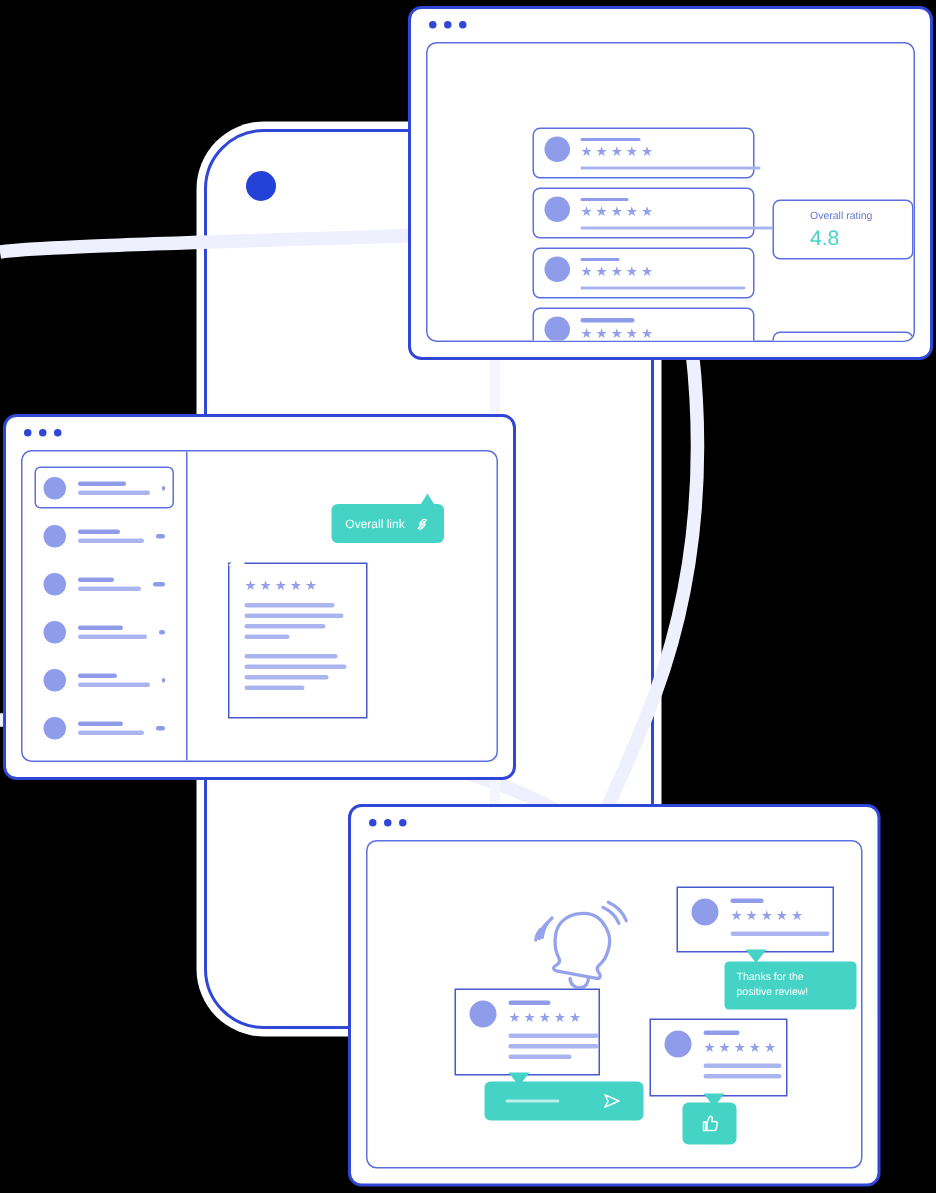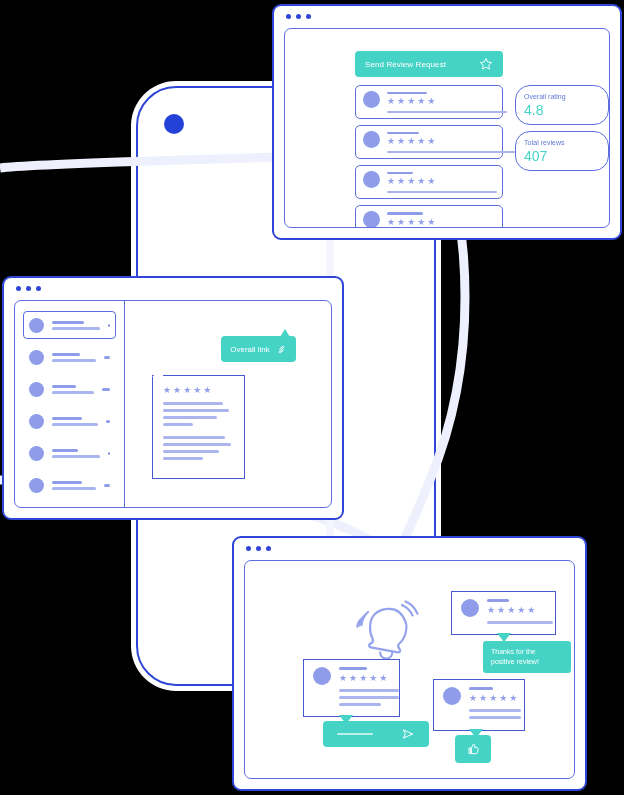--- a/index.html
+++ b/index.html
@@ -36,22 +36,22 @@
        display:flex;align-items:center;padding:0 10px;box-sizing:border-box;
        justify-content:space-between;border-radius:4px;background:#45d3c6;}
   .srr .lbl{font-size:8px;color:#fff;letter-spacing:.1px;}
   .rev-list{position:absolute;left:70px;top:56px;width:148px;}
   .rev-row{height:34px;margin-bottom:6px;border:1.3px solid #5b6fe0;border-radius:5px;
       box-sizing:border-box;display:flex;padding:5px 7px;gap:7px;background:#fff;}
   .rev-row .avatar{width:17px;height:17px;}
   .rev-row .col{flex:1;display:flex;flex-direction:column;gap:3px;padding-top:1px;}
   .rev-row .col .bar{height:3px;}
   .stat-col{position:absolute;left:230px;top:56px;width:94px;}
-  .stat{border:1.3px solid #5b6fe0;border-radius:15px;box-sizing:border-box;
-        padding:6px 8px;margin-bottom:6px;height:40px;background:#fff;}
+  .stat{border:1.3px solid #5b6fe0;border-radius:5px;box-sizing:border-box;
+        padding:6px 24px;margin-bottom:6px;height:40px;background:#fff;margin-top:48px;}
   .stat .k{font-size:7px;color:#6478d6;display:block;line-height:1.3;}
   .stat .v{font-size:14px;color:#45d3c6;display:block;line-height:1.2;margin-top:1px;}
 
   
   #win-left{left:2px;top:276px;width:342px;height:244px;}
   .side{position:absolute;left:0;top:0;bottom:0;width:110px;border-right:1.4px solid #5b6fe0;
         box-sizing:border-box;padding:10px 8px;}
   .side-row{display:flex;align-items:center;gap:8px;height:28px;padding:0 5px;
         box-sizing:border-box;border:1.3px solid transparent;border-radius:4px;margin-bottom:4px;}
   .side-row.sel{border-color:#5b6fe0;}
@@ -107,26 +107,20 @@
   </svg>
 
   <div class="win" id="win-top">
     <div class="dots">
       <i></i>
       <i></i>
       <i></i>
     </div>
     <div class="canvas">
 
-      <div class="srr">
-        <span class="lbl">Send Review Request</span>
-        <svg width="14" height="14" viewBox="0 0 24 24">
-          <path d="M12 2.6l2.9 6 6.6.9-4.8 4.6 1.2 6.5L12 17.5 6.1 20.6l1.2-6.5L2.5 9.5l6.6-.9z" fill="none" stroke="#fff" stroke-width="1.6" stroke-linejoin="round"></path>
-        </svg>
-      </div>
 
       <div class="rev-list">
         <div class="rev-row">
           <div class="avatar"></div>
           <div class="col">
             <div class="bar" style="width:40px"></div>
             <div class="stars">
               <span>★</span>
                 <span>★</span>
                 <span>★</span>

